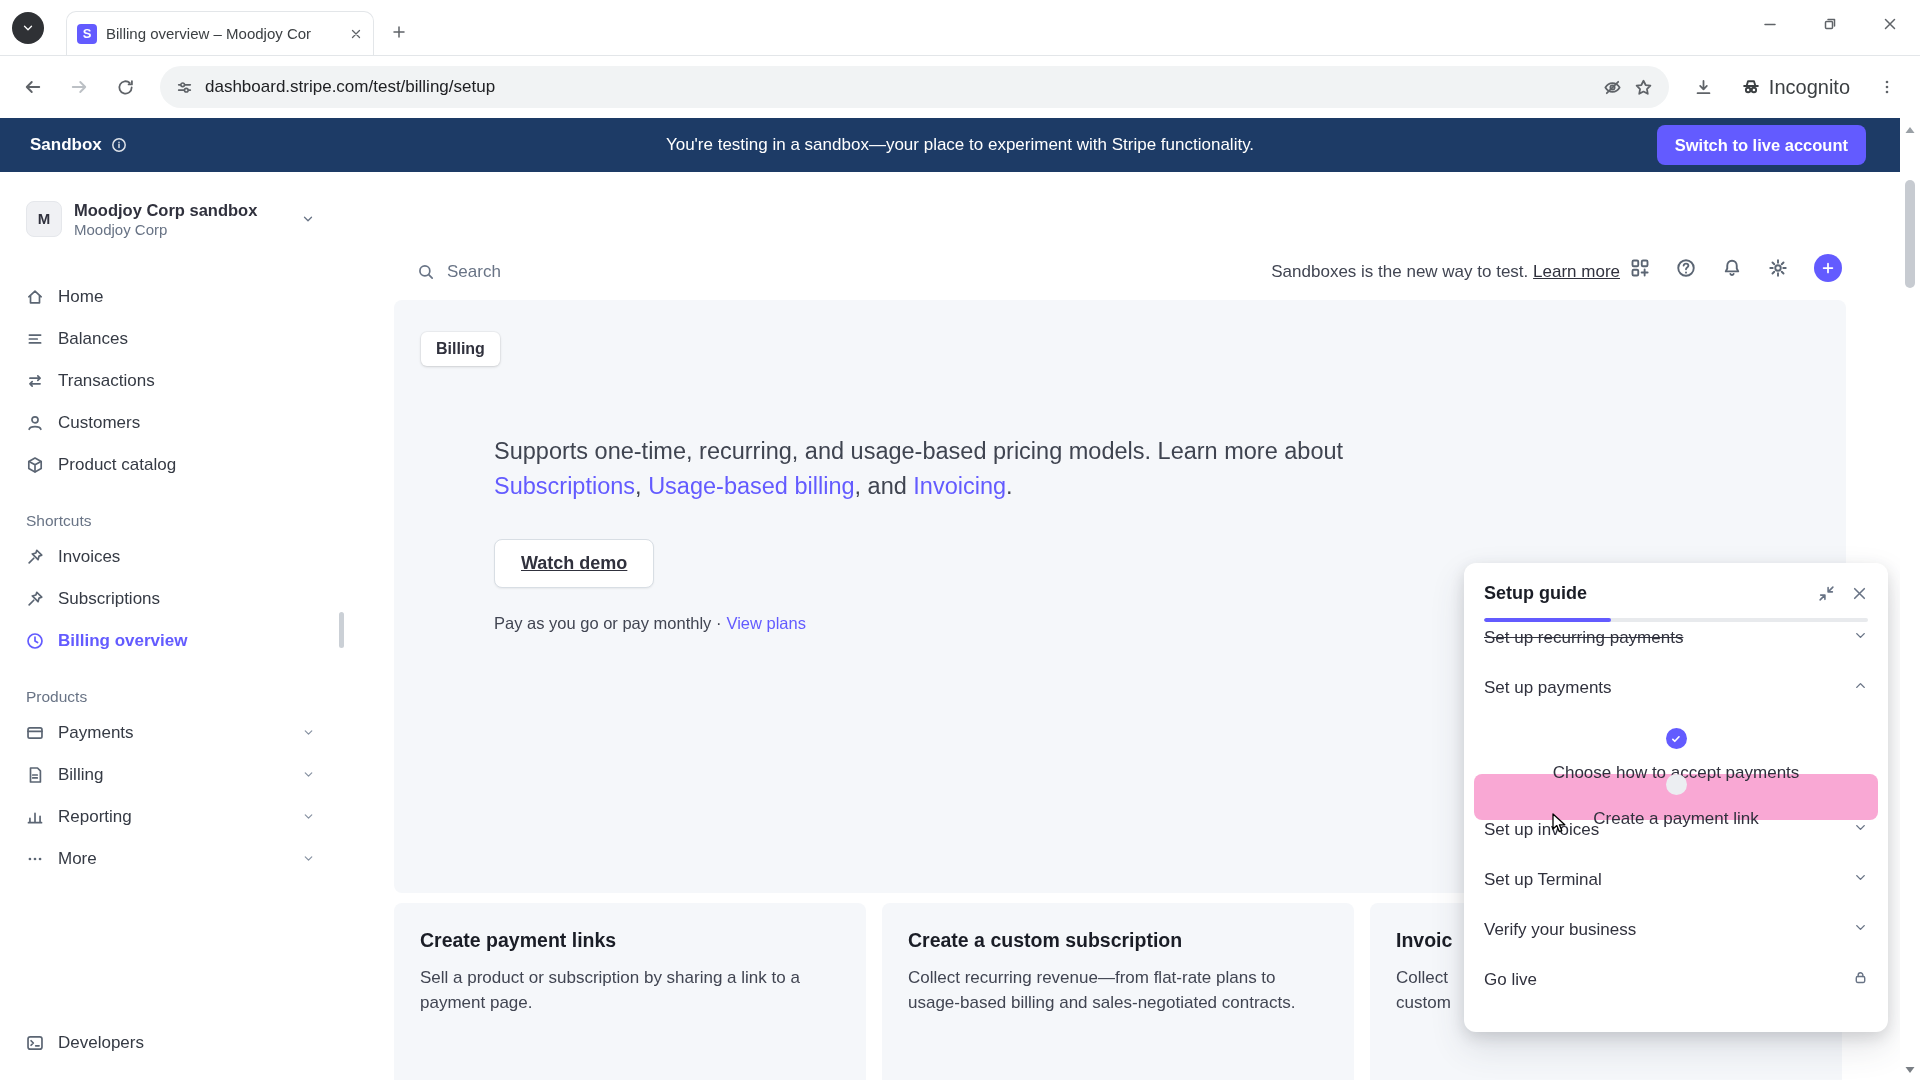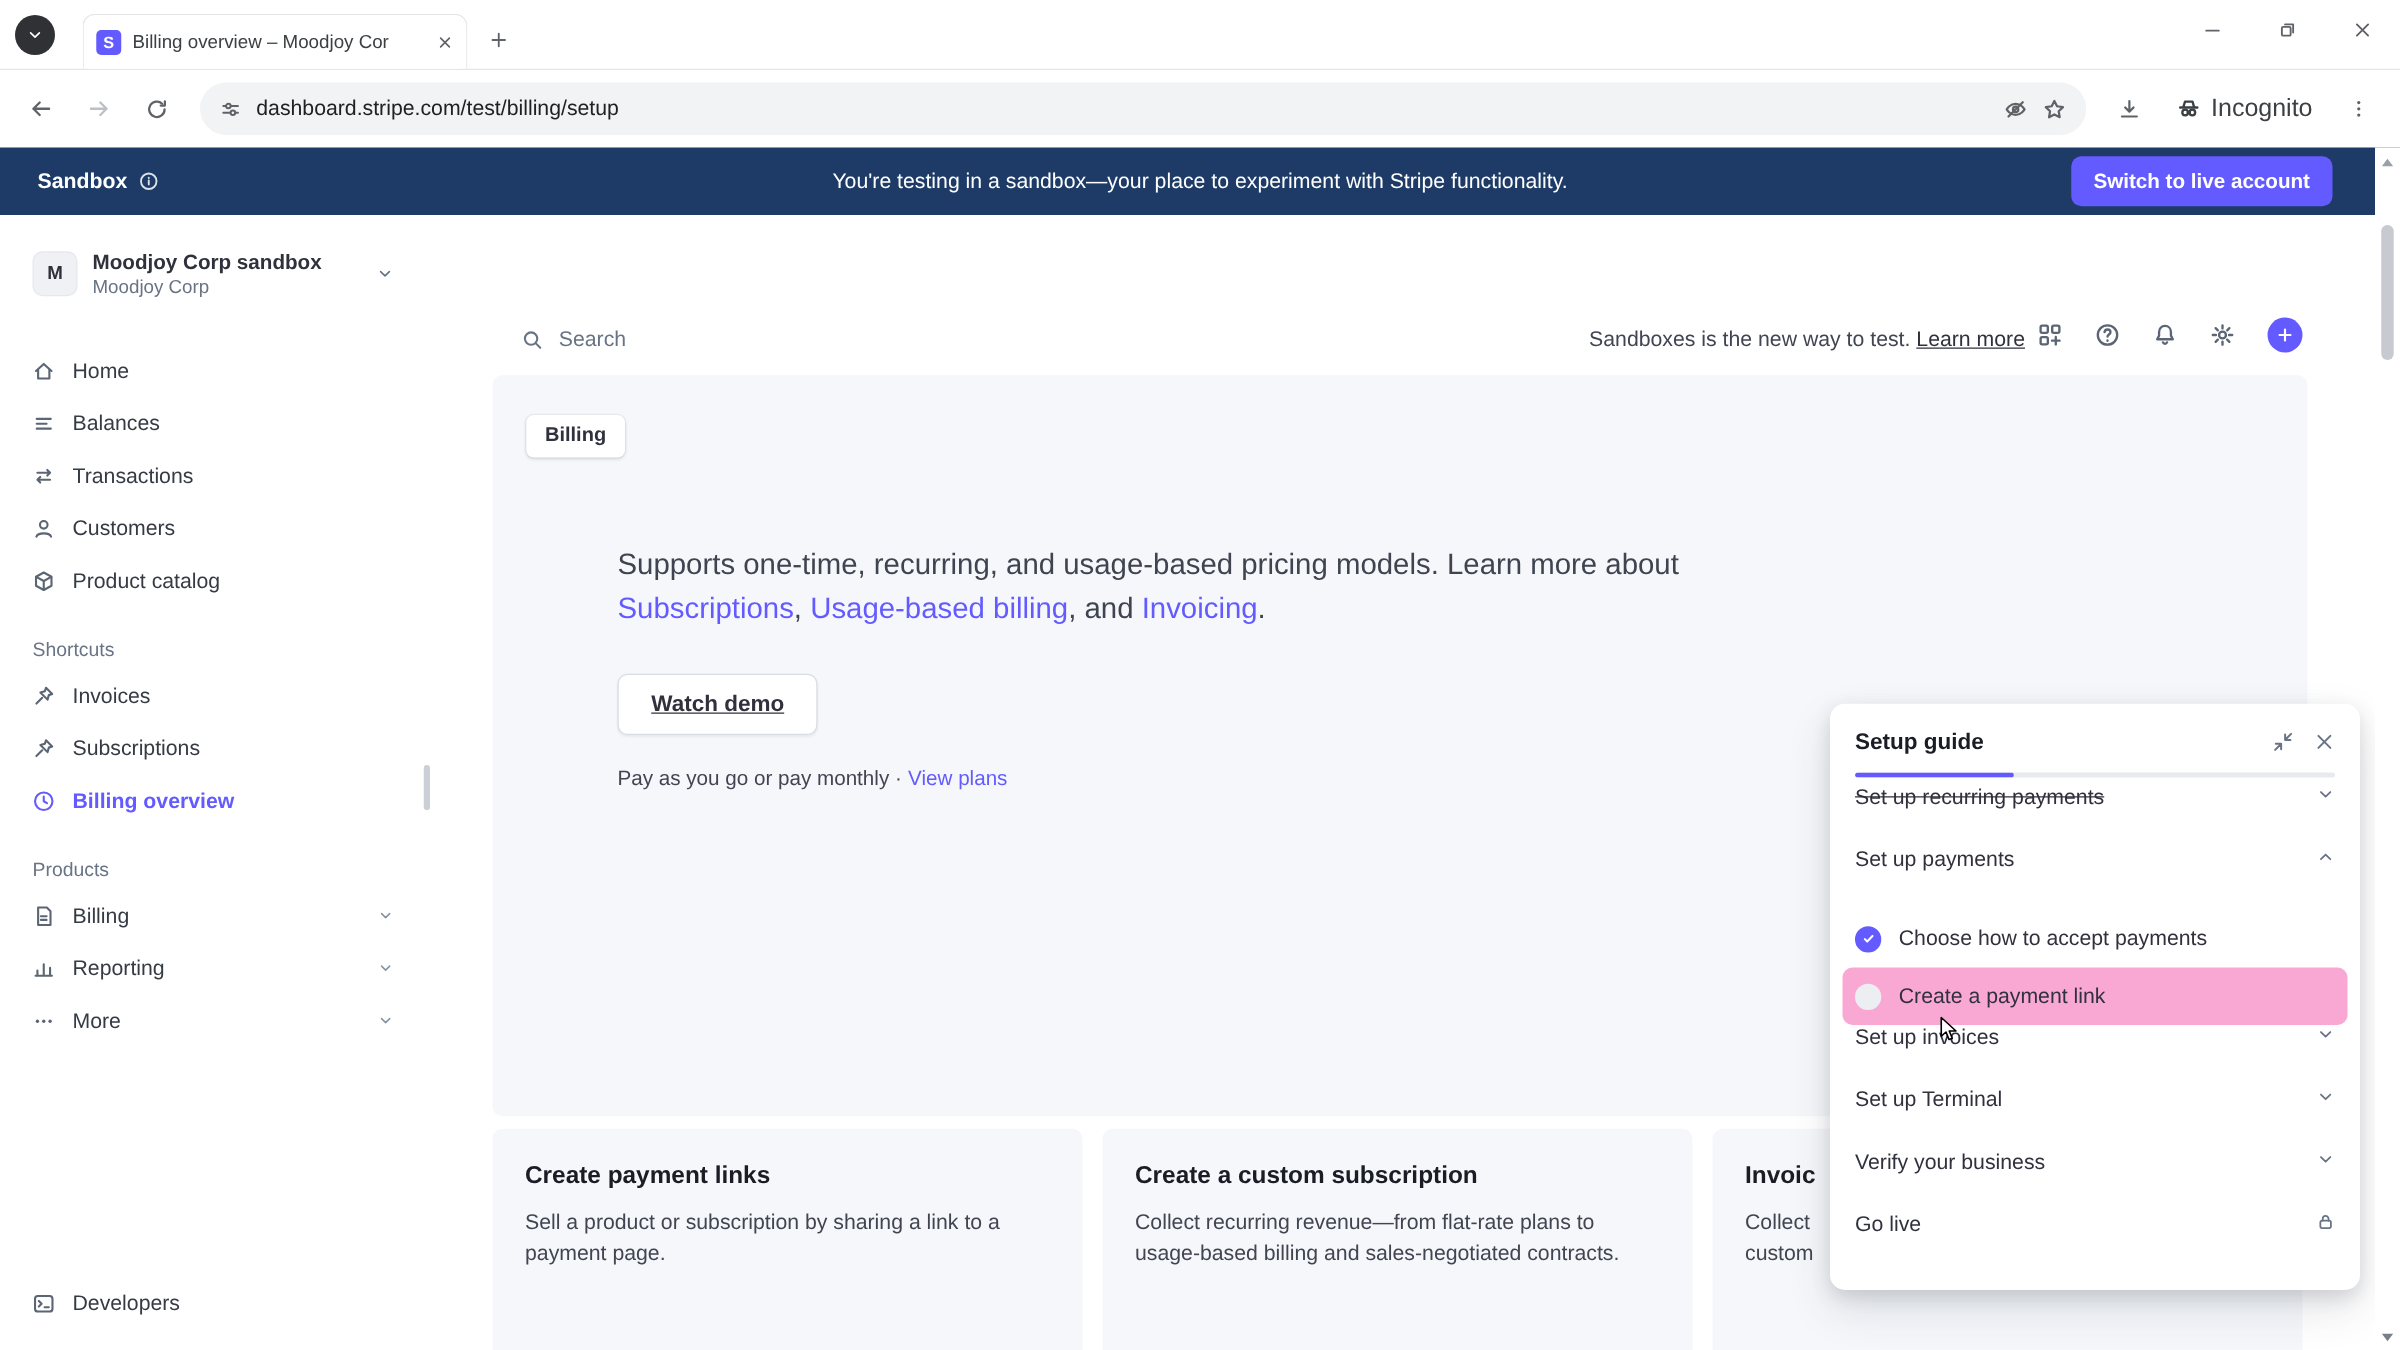--- a/index.html
+++ b/index.html
@@ -94,21 +94,21 @@
   .sg-head { display:flex; align-items:center; }
   .sg-title { font-size:18px; font-weight:bold; color:#1a1d26; flex:1; }
   .sg-head-icons { display:flex; gap:16px; color:#687385; }
   .sg-progress { margin-top:14px; height:4px; background:#e8eaed; border-radius:2px; overflow:hidden; }
   .sg-progress-fill { height:100%; background:var(--accent,#635bff); border-radius:2px; width:33%; }
   .sg-rows { margin-top:6px; }
   .sg-row { height:50px; display:flex; align-items:flex-start; font-size:17px; font-weight:500; color:#30313d; }
   .sg-row .lbl { flex:1; }
   .sg-row.completed .lbl { text-decoration:line-through; }
   .sg-row .right-ic { color:#687385; }
-  .sg-sub { height:46px; display:flex; align-items:center; gap:14px; padding:0 10px; margin:0 -10px; border-radius:8px; font-size:17px; color:#30313d; }
+  .sg-sub { height:46px; display:flex; align-items:center; gap:14px; padding:0 10px; margin:0 -10px; border-radius:8px; font-size:17px; color:#30313d;flex-direction:column; }
   .sg-sub.hover { background:#f9a8d4; }
   .check-circle { width:21px; height:21px; border-radius:50%; background:var(--accent,#635bff); color:#fff;
     display:flex; align-items:center; justify-content:center; flex:none; }
   .empty-circle { width:21px; height:21px; border-radius:50%; background:#eceef2; flex:none; }
 
   .cursor { position:absolute; left:1548px; top:812px; z-index:60; }
   .cursor svg { stroke:#000; fill:#fff; stroke-width:1.3; }
 
   
   .scrollcol { position:absolute; right:0; top:118px; bottom:0; width:20px; background:#fff; z-index:70; }
@@ -327,20 +327,34 @@
             <path d="M8 4.6V8l2.3 1.4"></path>
           </svg>
         </span>
       <span>Billing overview</span>
     </div>
 
     <div class="side-section">Products</div>
     <div class="side-item">
       <span class="sicon">
           <svg width="18" height="18" viewBox="0 0 16 16">
+            <rect x="1.8" y="3.5" width="12.4" height="9" rx="1.5"></rect>
+            <path d="M1.8 6.5h12.4"></path>
+          </svg>
+        </span>
+      <span>Payments</span>
+      <span class="side-chevron">
+          <svg width="13" height="13" viewBox="0 0 16 16">
+            <path d="m4 6 4 4 4-4"></path>
+          </svg>
+        </span>
+    </div>
+    <div class="side-item">
+      <span class="sicon">
+          <svg width="18" height="18" viewBox="0 0 16 16">
             <path d="M4 1.8h6.2L12.8 4.4V14.2H4z"></path>
             <path d="M6 8h4M6 10.6h4"></path>
           </svg>
         </span>
       <span>Billing</span>
       <span class="side-chevron">
           <svg width="13" height="13" viewBox="0 0 16 16">
             <path d="m4 6 4 4 4-4"></path>
           </svg>
         </span>

